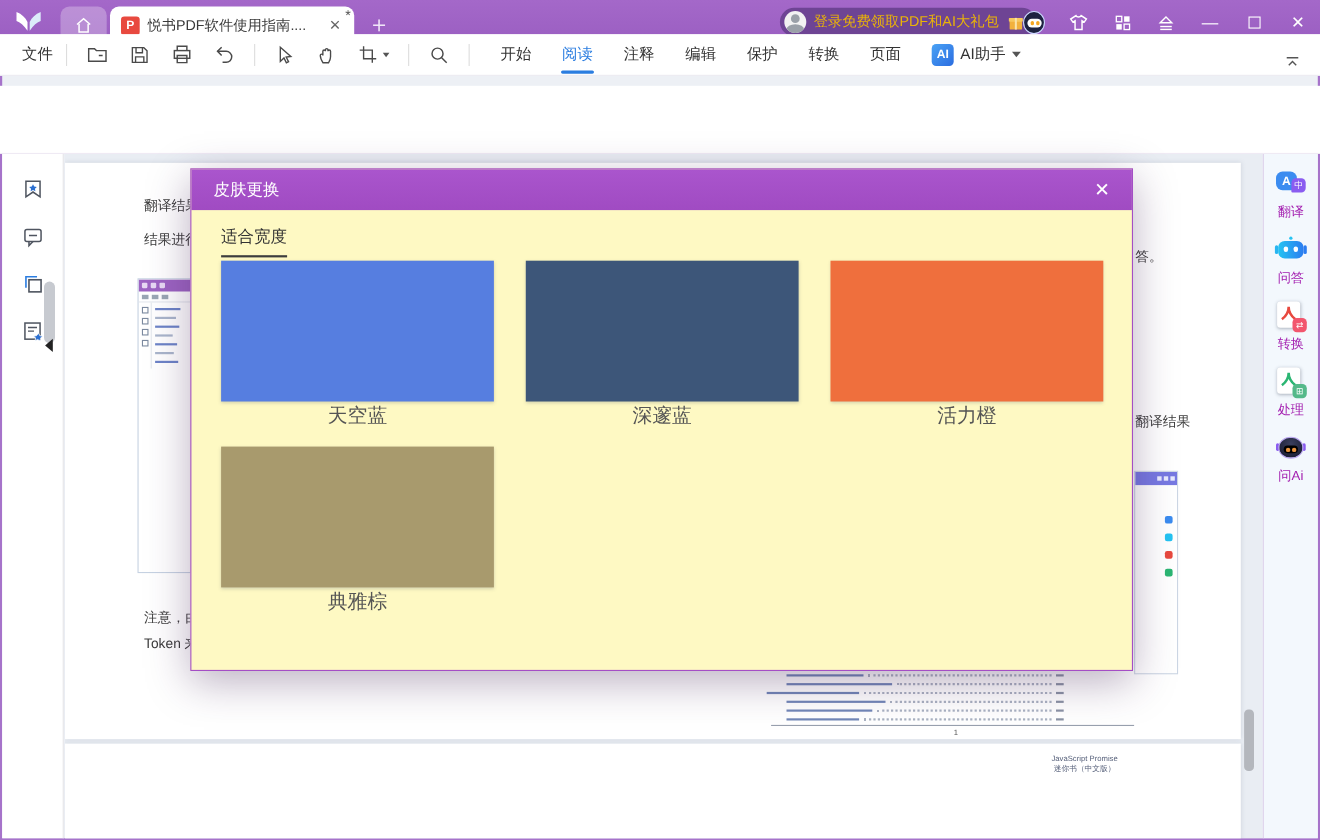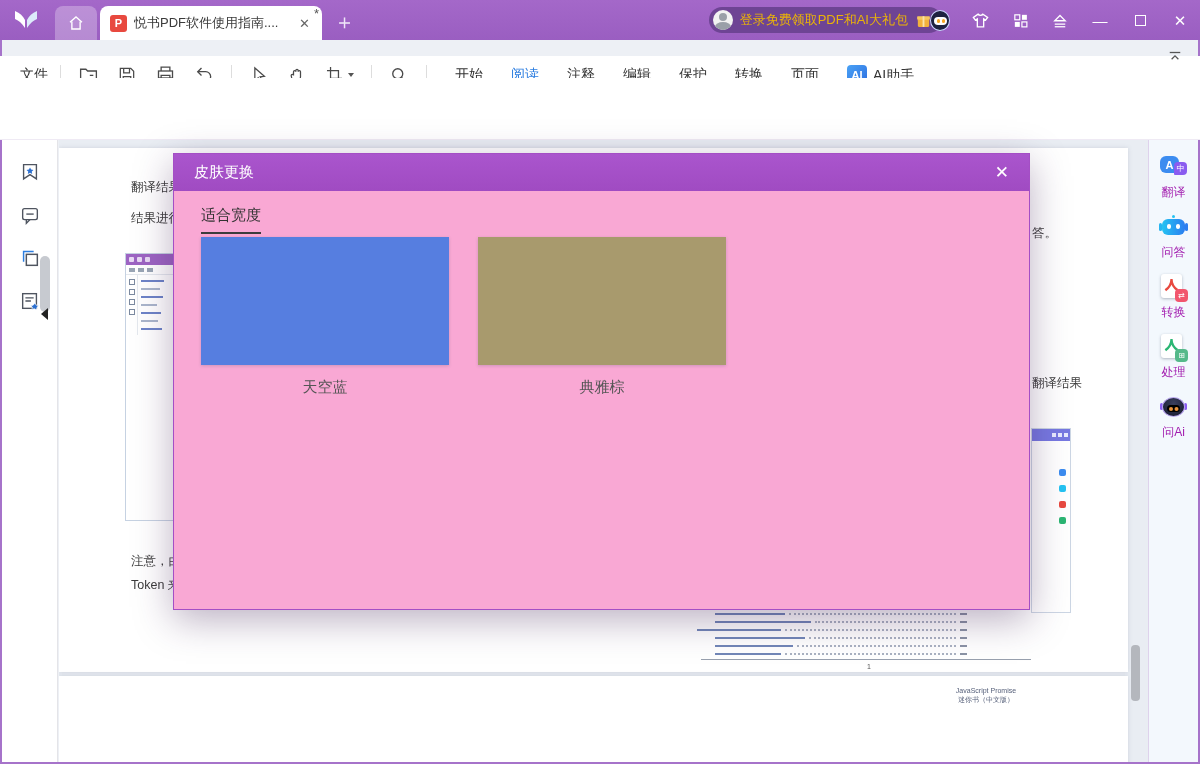--- a/index.html
+++ b/index.html
@@ -35,31 +35,31 @@
   .win-icons { position:absolute; right:10px; top:0; height:40px; display:flex; align-items:center; gap:20px; }
   .win-icons .wi { width:20px; height:20px; display:flex; align-items:center; justify-content:center; cursor:pointer; color:#fff; }
   .robot-tb { width:21px; height:21px; border-radius:50%; background:#1d2240; position:relative; border:1px solid #cdd7ff; }
   .robot-tb::before { content:""; position:absolute; left:3px; top:6px; width:13px; height:8px; border-radius:4px; background:#fdfdfd; }
   .robot-tb::after { content:""; position:absolute; left:5.5px; top:8px; width:3px; height:4px; border-radius:2px; background:#f5a623;
                      box-shadow:5px 0 0 #f5a623; }
   .max-box { width:11px; height:11px; border:1.6px solid #fff; }
   .glyph { font-size:15px; line-height:1; }
 
   
-  .menubar { position:absolute; left:0; top:56px; width:1200px; height:38px; background:#fff;
+  .menubar { position:absolute; left:0; top:31px; width:1200px; height:38px; background:#fff;
              border-bottom:1px solid #eceaf1; display:flex; align-items:center; padding-left:20px; }
   .menubar .mi { display:flex; align-items:center; justify-content:center; padding:0 9px; height:30px; cursor:pointer; }
   .vsep { width:1px; height:20px; background:#ddd; margin:0 8px; }
   .file-label { font-size:14px; color:#333; cursor:pointer; padding-right:4px; }
   .menu-tabs { display:flex; align-items:center; margin-left:18px; gap:24px; }
   .menu-tab { font-size:14px; color:#333; cursor:pointer; position:relative; padding:8px 2px; }
   .menu-tab.active { color:#2b7de0; }
   .menu-tab.active::after { content:""; position:absolute; left:50%; transform:translateX(-50%);
                             bottom:0px; width:30px; height:3px; border-radius:2px; background:#2b7de0; }
-  .ai-entry { display:flex; align-items:flex-end; gap:6px; margin-left:26px; cursor:pointer; }
+  .ai-entry { display:flex; align-items:center; gap:6px; margin-left:26px; cursor:pointer; }
   .ai-badge { width:20px; height:20px; border-radius:4px; background:linear-gradient(135deg,#4aa2f5,#2b6de0);
               color:#fff; font-size:11px; font-weight:bold; display:flex; align-items:center; justify-content:center; }
   .ai-entry span { font-size:14px; color:#333; }
   .caret { width:0; height:0; border-left:4px solid transparent; border-right:4px solid transparent;
            border-top:5px solid #555; display:inline-block; }
   .collapse-btn { position:absolute; right:16px; top:48px; cursor:pointer; }
 
   
   .toolbar2 { position:absolute; left:0; top:78px; width:1200px; height:62px; background:#fff;
               border-bottom:1px solid #efeaf4; }
@@ -150,32 +150,32 @@
                    display:flex; align-items:center; justify-content:center; color:#fff; font-size:8px; }
   .ri-askai .ball { position:absolute; left:2px; top:3px; width:23px; height:20px; border-radius:50%;
                     background:radial-gradient(circle at 50% 30%,#3a3f5e,#14172b); border:1px solid #b9a6ee; }
   .ri-askai .ball::before { content:""; position:absolute; left:4px; top:7px; width:13px; height:7px; border-radius:4px; background:#000; }
   .ri-askai .ball::after { content:""; position:absolute; left:6px; top:8.5px; width:3.5px; height:4px; border-radius:2px; background:#e8923c;
                            box-shadow:5.5px 0 0 #e8923c; }
   .ri-askai .ear { position:absolute; top:9px; width:3px; height:7px; border-radius:2px; background:#8a5cf0; }
   .ri-askai .ear.l { left:0px; } .ri-askai .ear.r { right:0px; }
 
   
-  .modal { position:absolute; left:173px; top:153px; width:857px; height:457px; background:#f9a8d4;
+  .modal { position:absolute; left:173px; top:153px; width:857px; height:457px; background:#fef9c3;
            border:1px solid #a44ec5; box-shadow:0 10px 36px rgba(60,30,80,.35); }
   .modal-head { height:37px; background:linear-gradient(#aa55cd,#a04bc2); display:flex; align-items:center;
                 justify-content:space-between; padding:0 20px; }
   .modal-title { color:#fff; font-size:15px; }
   .modal-close { color:#fff; font-size:17px; cursor:pointer; line-height:1; }
   .skin-tab { display:inline-block; margin:15px 0 0 27px; font-size:15px; color:#333;
               padding-bottom:7px; border-bottom:2px solid #3d3d3d; cursor:pointer; }
   .skin-grid { position:absolute; left:27px; top:83px; width:802px; display:flex; flex-wrap:wrap; column-gap:29px; row-gap:16px; }
   .skin-cell { width:248px; cursor:pointer; }
   .swatch { width:248px; height:128px; position:relative; box-shadow:0 1px 3px rgba(80,90,110,.25); }
-  .skin-name { text-align:center; font-size:15px; color:#555; margin-top:13px; }
+  .skin-name { text-align:center; font-size:18px; color:#555; margin-top:1px; }
   .check-badge { display:none; position:absolute; left:50%; top:50%; transform:translate(-50%,-50%);
                  width:34px; height:34px; border-radius:50%; background:#1789f2; border:2.5px solid #fff;
                  align-items:center; justify-content:center; }
   .skin-cell.selected .check-badge { display:flex; }
 </style>
 </head>
 <body>
 
 <div class="app">
 
@@ -619,20 +619,32 @@
     <div class="skin-tab">适合宽度</div>
 
     <div class="skin-grid">
       <div class="skin-cell">
         <div class="swatch" style="background: rgb(86, 126, 224);">
           
         </div>
         <div class="skin-name">天空蓝</div>
       </div>
       <div class="skin-cell">
+        <div class="swatch" style="background: rgb(61, 86, 121);">
+          
+        </div>
+        <div class="skin-name">深邃蓝</div>
+      </div>
+      <div class="skin-cell">
+        <div class="swatch" style="background: rgb(239, 111, 61);">
+          
+        </div>
+        <div class="skin-name">活力橙</div>
+      </div>
+      <div class="skin-cell">
         <div class="swatch" style="background: rgb(168, 154, 109);">
           
         </div>
         <div class="skin-name">典雅棕</div>
       </div>
     </div>
   </div>
 
 </div>
 

